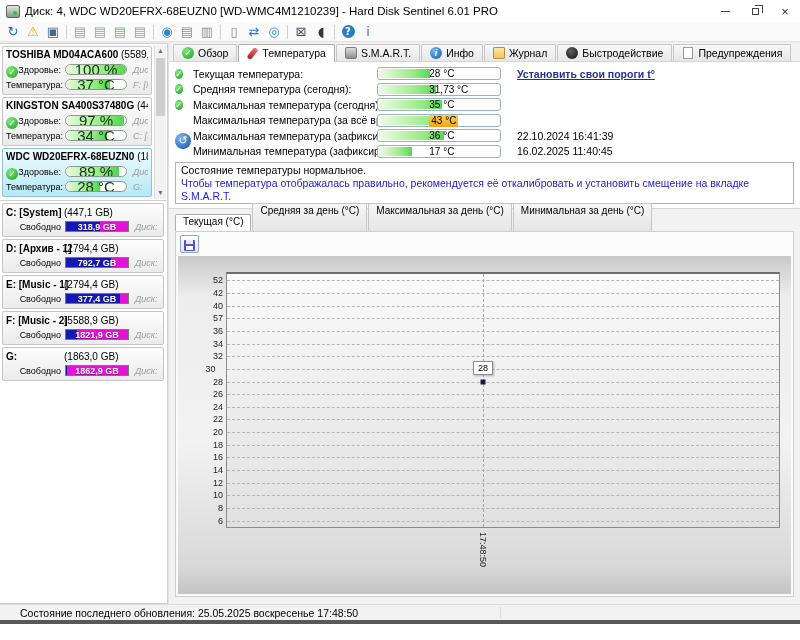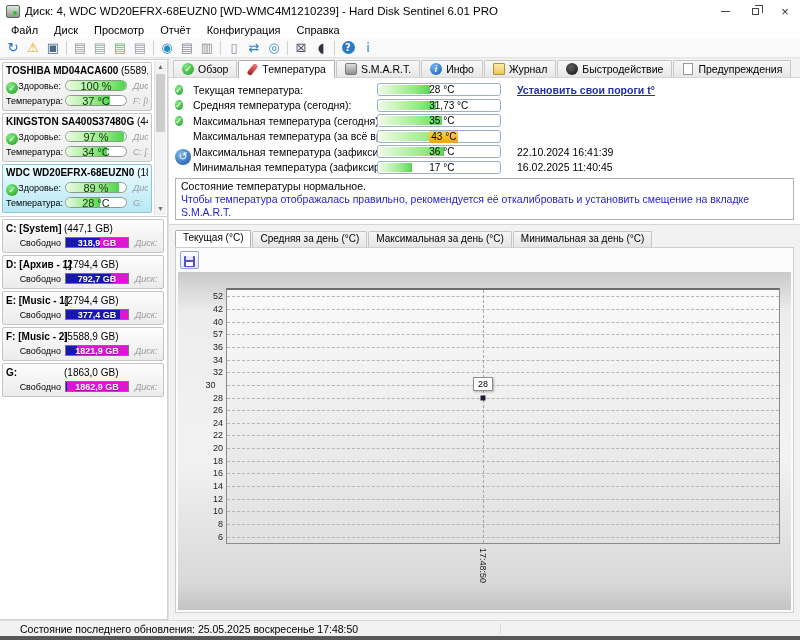--- a/index.html
+++ b/index.html
@@ -35,21 +35,21 @@
   
   .card{border:1px solid #c5c5c5;border-radius:2px;background:linear-gradient(#fdfdfd,#ebebeb);margin-bottom:2px;padding:1px 3px 2px}
   .card.selected{background:linear-gradient(#effcff,#b6e8f5);border-color:#8fc3d4}
   .card-head{text-align:center;font-size:10px;white-space:nowrap;overflow:hidden;height:14px;line-height:14px}
   .card-head b{letter-spacing:0}
   .srow{display:flex;align-items:center;height:15px;font-size:9px}
   .labelbox{position:relative;width:57px;text-align:right;padding-right:2px;flex:0 0 auto;white-space:nowrap}
   .chk{position:absolute;left:0;top:1px;width:12px;height:12px;border-radius:50%;background:radial-gradient(circle at 35% 30%,#7fe87f,#1f9f1f);color:#fff;font-size:9px;line-height:12px;text-align:center}
   .hbar{flex:0 0 62px;height:11px;border:1px solid #8a9a8a;border-radius:6px;background:#fff;position:relative;overflow:hidden;margin:0 2px}
   .hfill{position:absolute;left:0;top:0;bottom:0;background:linear-gradient(to right,#eafbe0,#8ce87c 70%,#4fd44f);border-radius:5px 0 0 5px}
-  .hval{position:absolute;inset:0;text-align:center;font-size:11px;line-height:10px;color:#113311}
+  .hval{position:absolute;inset:0;text-align:center;font-size:15px;line-height:10px;color:#113311}
   .right-lbl{flex:1;font-size:9px;font-style:italic;color:#9a9aa2;padding-left:4px;white-space:nowrap;overflow:hidden;min-width:0}
   .part-head{display:flex;align-items:center;height:14px;font-size:10px;white-space:nowrap}
   .pname{font-weight:bold}
   .psize{position:absolute;left:58px}
   .part-head{position:relative}
   .plabel{width:57px;text-align:right;padding-right:2px;font-size:9px;flex:0 0 auto}
   .pbar{flex:0 0 64px;height:11px;border:1px solid #777;position:relative;background:#e212d6;overflow:hidden;margin:0 2px}
   .pused{position:absolute;left:0;top:0;bottom:0;background:#1717b4}
   .pval{position:absolute;inset:0;text-align:center;color:#fff;font-weight:bold;font-size:9px;line-height:11px;text-shadow:0 1px 1px rgba(0,0,0,.45)}
 
@@ -88,21 +88,21 @@
   .tval{position:absolute;left:42%;top:0;font-size:10px;line-height:12px;white-space:nowrap}
   .tval.hl{background:linear-gradient(#ffd24a,#f2a21a);padding:0 2px;border-radius:1px}
   .textra{font-size:10.5px;white-space:nowrap}
   .textra.link{color:#22309c;font-weight:bold;text-decoration:underline;cursor:pointer}
   .temp-status{margin:3px 2px 0 0;border:1px solid #b2b2b2;background:#fff;height:42px;padding:1px 5px;font-size:10.5px;line-height:13px;overflow:hidden}
   .temp-status .blue{color:#2222d8}
 
   
   .chart-panel{flex:1;display:flex;flex-direction:column;background:#f2f2f2;padding:5px 6px 7px;min-height:0}
   .chart-tabs{display:flex;gap:1px;align-items:flex-end;height:17px;flex:0 0 auto}
-  .ctab{height:16px;padding:1px 7px 2px;border:1px solid #c6c6c6;border-bottom:none;border-radius:2px 2px 0 0;background:linear-gradient(#f6f6f6,#e5e5e5);font-size:10px;white-space:nowrap}
+  .ctab{height:28px;padding:1px 7px 2px;border:1px solid #c6c6c6;border-bottom:none;border-radius:2px 2px 0 0;background:linear-gradient(#f6f6f6,#e5e5e5);font-size:10px;white-space:nowrap}
   .ctab.active{background:#fff;border-color:#aeaeae;height:17px}
   .chart-body{flex:1;position:relative;border:1px solid #cfcfcf;background:#fbfbfb;min-height:0}
   .save-btn{position:absolute;left:4px;top:3px;width:19px;height:18px;border:1px solid #8aa6d2;background:linear-gradient(#ffffff,#dce7f8);border-radius:2px;padding:0}
   .floppy{display:block;margin:2px auto 0;width:11px;height:11px;background:#5a4fc8;border-radius:1px;position:relative}
   .floppy::before{content:"";position:absolute;left:2px;top:0;width:7px;height:4px;background:#e8e8ff}
   .floppy::after{content:"";position:absolute;left:2px;bottom:1px;width:7px;height:4px;background:#fff}
   .chart-bg{position:absolute;left:2px;right:2px;top:24px;bottom:2px;background:linear-gradient(#c9c9c9,#ededed 12%,#f2f2f2 55%,#d8d8d8 92%,#c3c3c3)}
   .plot{position:absolute;left:48px;right:11px;top:16px;bottom:66px;border:1px solid #8a8a8a;border-top:2px solid #6e6e6e;background:linear-gradient(#fafafa,#e1e1e1)}
   .gridline{position:absolute;left:0;right:0;height:0;border-top:1px dashed #b5b5b5}
   .ytick{position:absolute;left:-29px;width:25px;text-align:right;font-size:9px;color:#222;transform:translateY(-55%)}
@@ -128,28 +128,20 @@
       <button class="win-btn">
           <span class="glyph-min"></span>
         </button>
       <button class="win-btn">
           <span class="glyph-restore"></span>
         </button>
       <button class="win-btn">×</button>
     </span>
   </div>
 
-  <div class="menubar" id="menubar">
-      <div class="menu-item">Файл</div>
-      <div class="menu-item">Диск</div>
-      <div class="menu-item">Просмотр</div>
-      <div class="menu-item">Отчёт</div>
-      <div class="menu-item">Конфигурация</div>
-      <div class="menu-item">Справка</div>
-    </div>
   <div class="toolbar" id="toolbar">
       <button class="tb-btn">
         <span class="tb-glyph" style="color: rgb(29, 111, 209);">↻</span>
       </button>
       <button class="tb-btn">
         <span class="tb-glyph" style="color: rgb(232, 160, 0);">⚠</span>
       </button>
       <button class="tb-btn">
         <span class="tb-glyph" style="color: rgb(74, 106, 138);">▣</span>
       </button>

